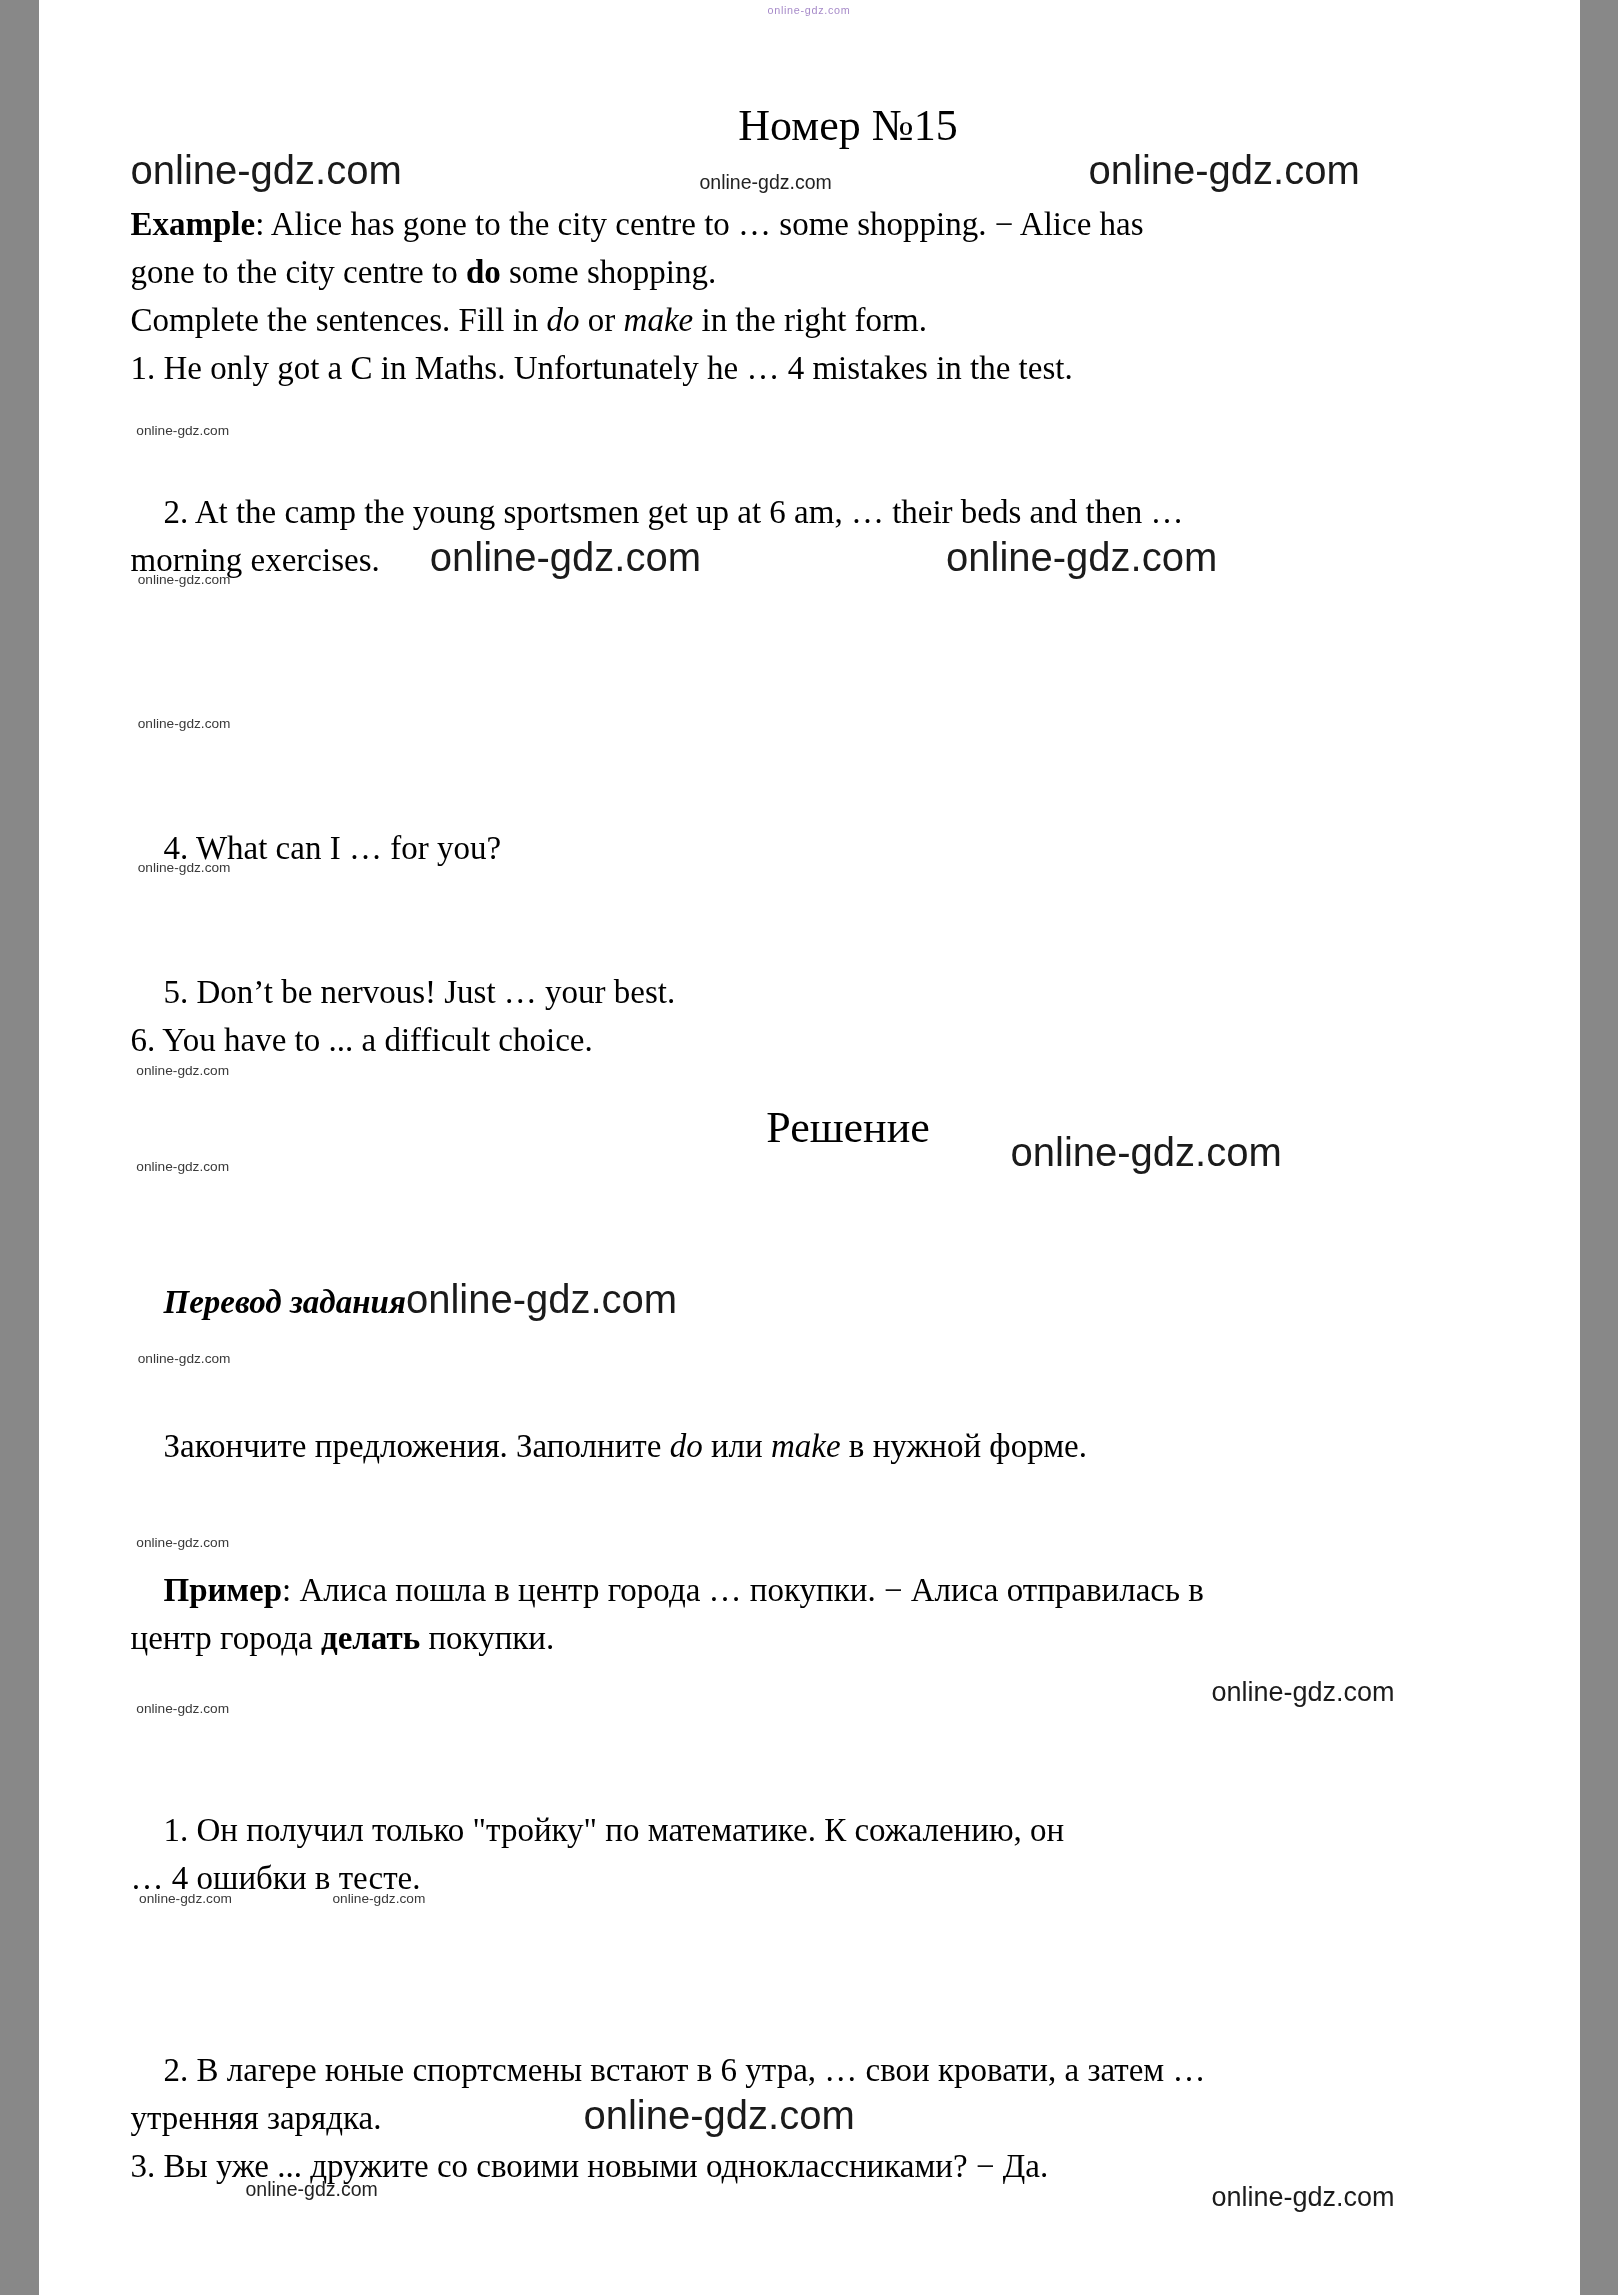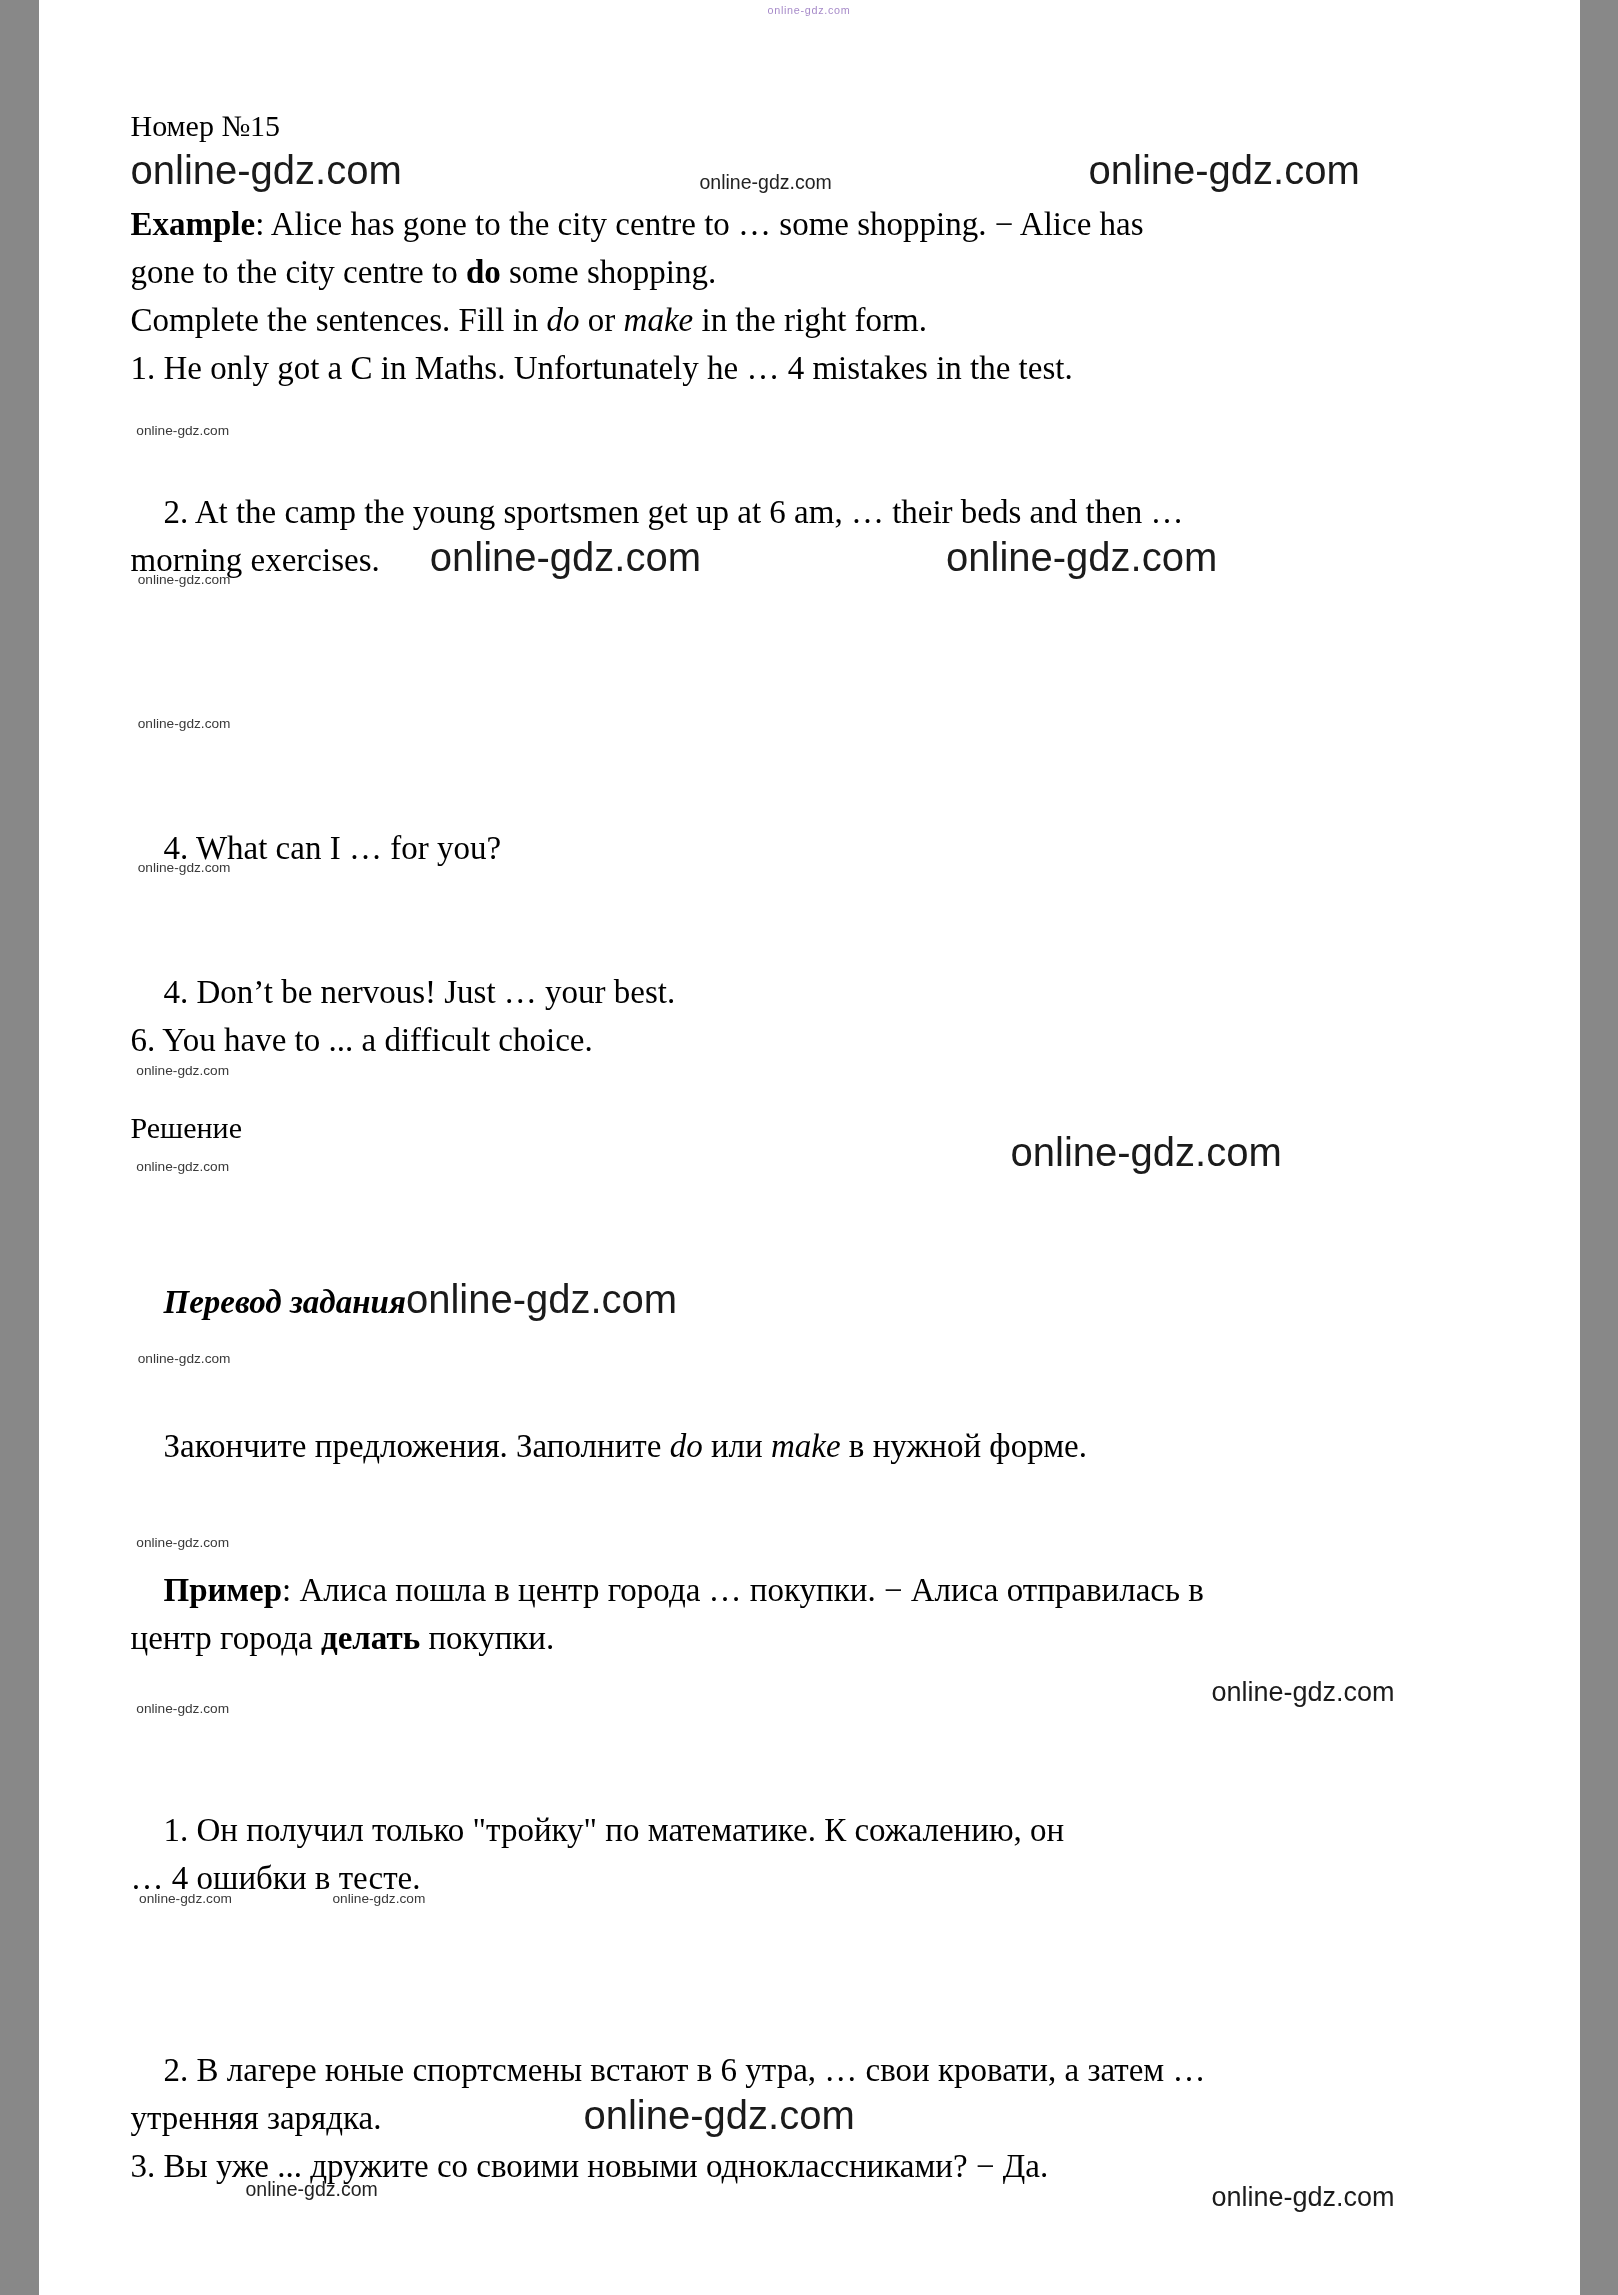--- a/index.html
+++ b/index.html
@@ -19,21 +19,21 @@
     left: 92px;
     top: 102px;
     width: 1435px;
   }
   .para {
     position: relative;
     font-size: 33px;
     line-height: 48px;
     white-space: pre-wrap;
   }
-  .title { font-size: 30px; }
+  .title { font-size: 44px; text-align: center; }
   .mt-sect { margin-top: 40px; }
   .mt-sub  { margin-top: 30px; }
 
   .b  { font-weight: 700; }
   .i  { font-style: italic; }
   .bi { font-weight: 700; font-style: italic; }
 
   
   .wm-lg, .wm-md, .wm-sm, .wm-xs {
     font-family: "Liberation Sans", sans-serif;
@@ -92,21 +92,21 @@
     <span>2. At the camp the young sportsmen get up at 6 am, … their beds and then …
 morning exercises.</span><span class="wm-lg ml-sm">online-gdz.com</span><span class="wm-lg ml-lg">online-gdz.com</span></div>
     <div class="para">
       <span class="wm-abs wm-xs" style="left:7.2px; top:-11.5px;">online-gdz.com</span>
     </div>
     <div class="para">
       <span class="wm-abs wm-xs" style="left:7.2px; top:-11.5px;">online-gdz.com</span>
     <span>4. What can I … for you?</span></div>
     <div class="para">
       <span class="wm-abs wm-xs" style="left:7.2px; top:-11.5px;">online-gdz.com</span>
-    <span>4. Don’t be nervous! Just … your best.</span></div>
+    <span>5. Don’t be nervous! Just … your best.</span></div>
     <div class="para"><span>6. You have to ... a difficult choice.</span></div>
 
     <div class="para title mt-sect">Решение</div>
     <div class="para" style="height:0;">
       <span class="wm-abs wm-xs" style="left:5.8px; top:-88px;">online-gdz.com</span>
       <span class="wm-abs wm-lg" style="left:880px; top:-20px;">online-gdz.com</span>
     </div>
 
     <div class="para mt-sub">
       <span class="wm-abs wm-xs" style="left:5.8px; top:-21.6px;">online-gdz.com</span>

